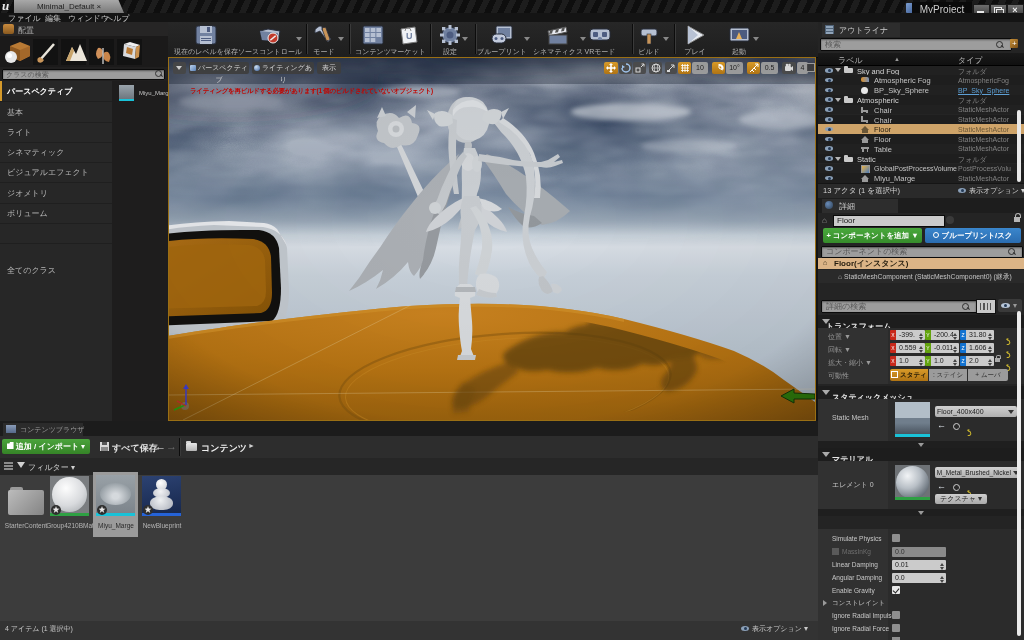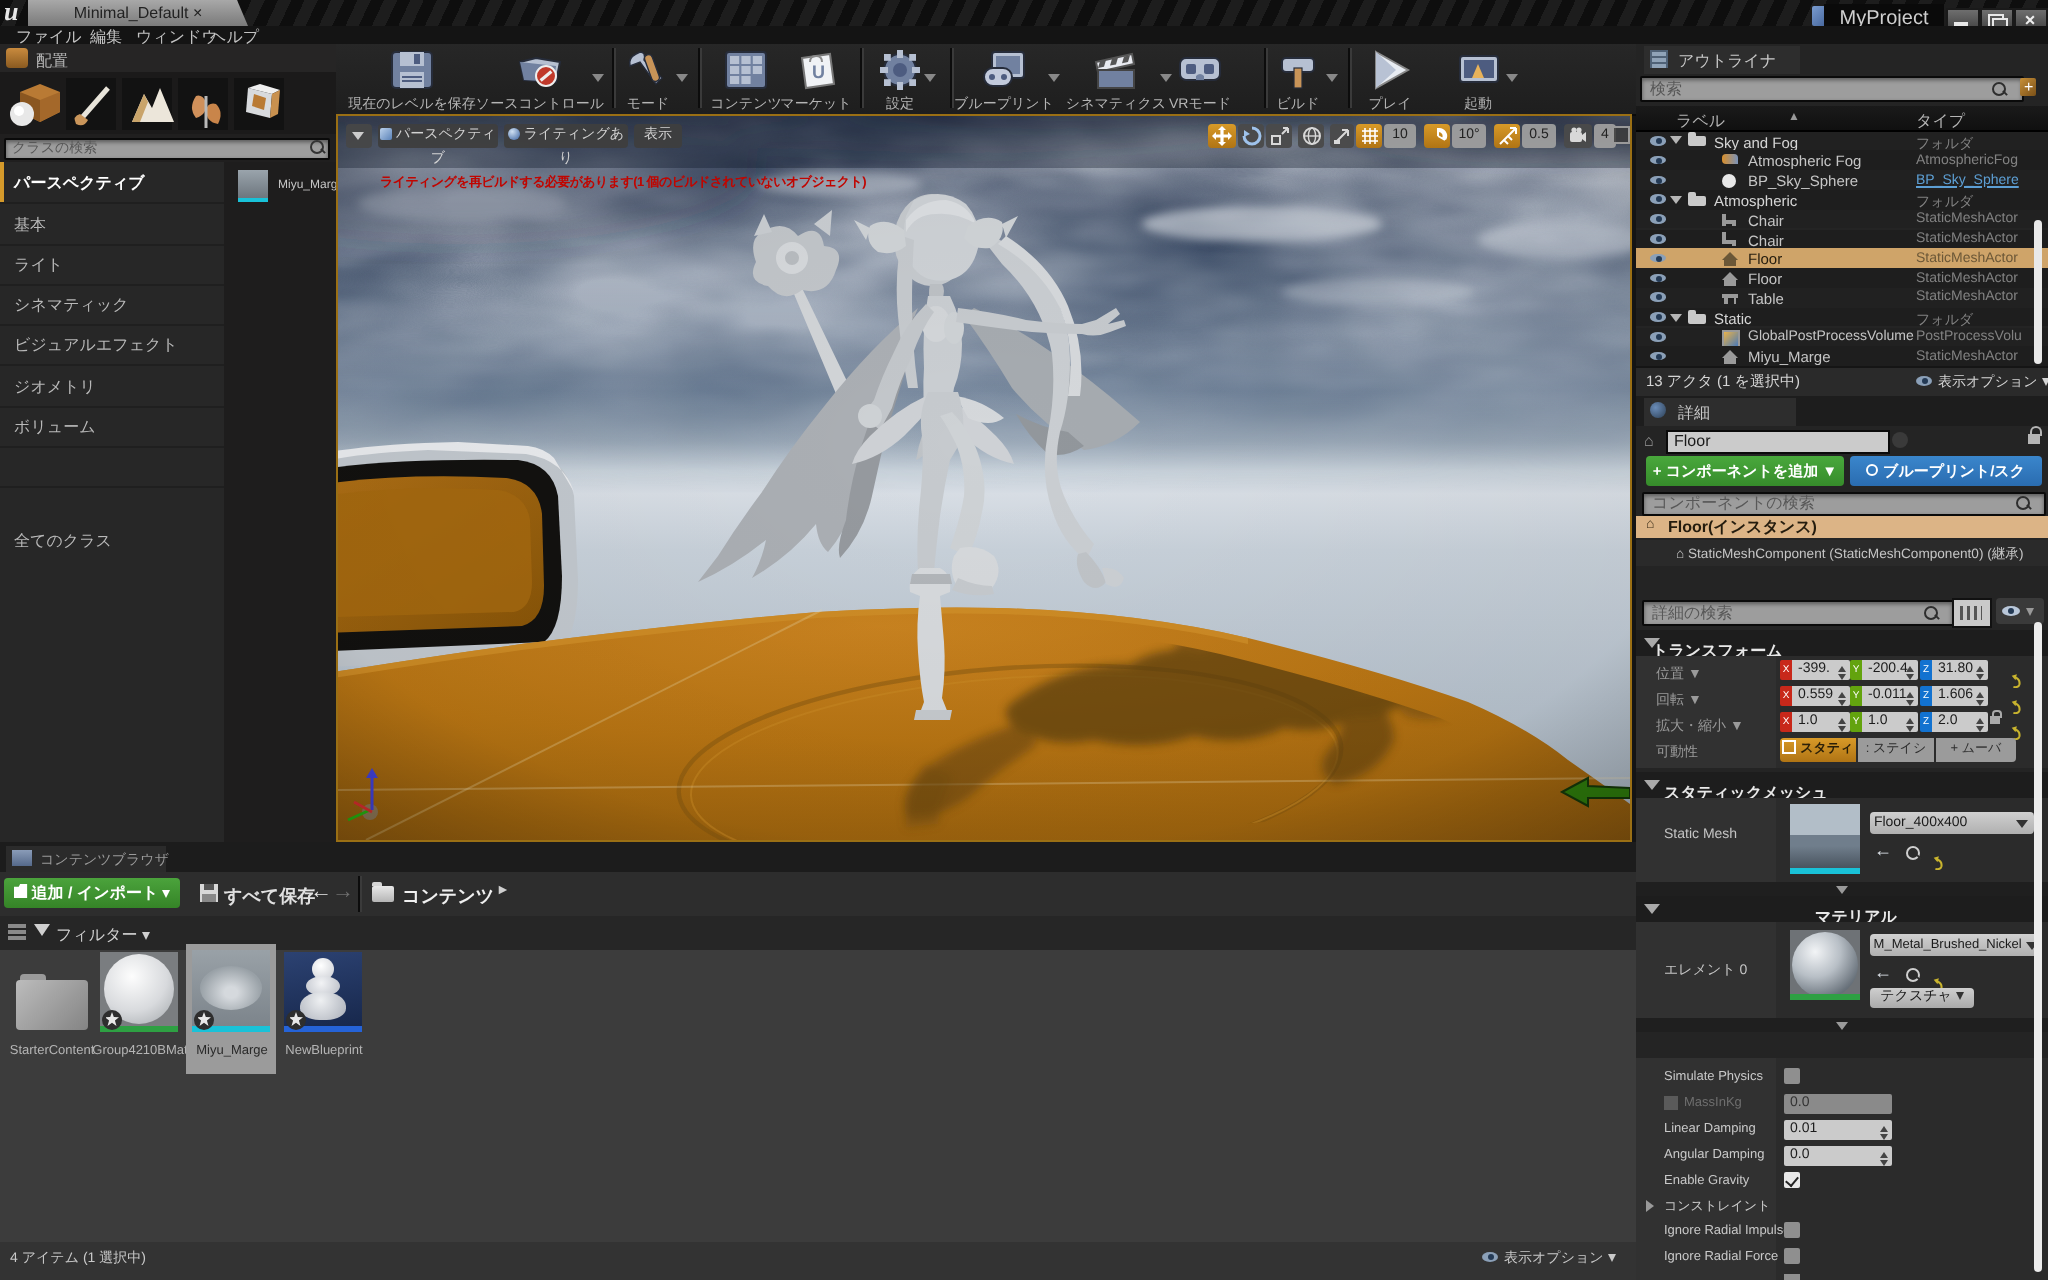--- a/index.html
+++ b/index.html
@@ -440,21 +440,21 @@
 <div class="abs" style="left:935px;top:406px;width:82px;height:11px;background:linear-gradient(#d0d0d0,#b0b0b0);border-radius:2px;color:#1a1a1a;font-size:7px;line-height:11px;">&nbsp;Floor_400x400<span class="tri-d" style="position:absolute;right:3px;top:4px;border-top-color:#333;"></span></div>
 <div class="t" style="left:937px;top:420px;font-size:9px;color:#dfe5ec;font-weight:normal;">←</div>
 <div class="mag" style="left:953px;top:423px;border-color:#cfcfcf;"></div>
 <div class="abs" style="left:966px;top:422px;"><svg width="6" height="7" viewBox="0 0 7 8">
         <path d="M1,1 L4,0 L3.2,3.5 Z" fill="#c9b42e"></path>
         <path d="M3,2 Q6,3 5.5,6 Q5,8 2,7.5" stroke="#c9b42e" fill="none" stroke-width="1.2"></path>
       </svg></div>
 <div class="abs" style="left:818px;top:441px;width:206px;height:7px;background:#1f1f1f;">
       <span style="position:absolute;left:100px;top:2px;width:0;height:0;border-left:3px solid transparent;border-right:3px solid transparent;border-top:4px solid #9a9a9a;"></span>
     </div>
-<div class="abs" style="left:818px;top:448px;width:206px;height:13px;background:#1d1d1d;text-align:center;"><span style="position:absolute;left:4px;top:4px;width:0;height:0;border-left:4px solid transparent;border-right:4px solid transparent;border-top:5px solid #aaa;"></span><span style="margin-left:14px;color:#e8e8e8;font-size:8px;font-weight:bold;line-height:13px;display:inline-block;">マテリアル</span></div>
+<div class="abs" style="left:818px;top:448px;width:206px;height:13px;background:#1d1d1d;"><span style="position:absolute;left:4px;top:4px;width:0;height:0;border-left:4px solid transparent;border-right:4px solid transparent;border-top:5px solid #aaa;"></span><span style="margin-left:14px;color:#e8e8e8;font-size:8px;font-weight:bold;line-height:13px;display:inline-block;">マテリアル</span></div>
 <div class="abs" style="left:818px;top:461px;width:70px;height:48px;background:#313131;"></div>
 <div class="abs" style="left:888px;top:461px;width:136px;height:48px;background:#2b2b2b;"></div>
 <div class="t" style="left:832px;top:480px;font-size:7px;color:#c5c5c5;font-weight:normal;">エレメント 0</div>
 <div class="abs" style="left:895px;top:465px;width:35px;height:35px;background:#6e7276;"></div>
 <div class="abs" style="left:896px;top:466px;width:33px;height:33px;background:radial-gradient(circle at 35% 30%,#f2f4f6,#b8bfc6 40%,#6a737c 75%,#3f474f);border-radius:50%;"></div>
 <div class="abs" style="left:895px;top:497px;width:35px;height:3px;background:#2ea043;"></div>
 <div class="abs" style="left:935px;top:467px;width:86px;height:11px;background:linear-gradient(#d0d0d0,#b0b0b0);border-radius:2px;color:#1a1a1a;font-size:6.5px;line-height:11px;">&nbsp;M_Metal_Brushed_Nickel<span class="tri-d" style="position:absolute;right:2px;top:4px;border-top-color:#333;"></span></div>
 <div class="t" style="left:937px;top:481px;font-size:9px;color:#dfe5ec;font-weight:normal;">←</div>
 <div class="mag" style="left:953px;top:484px;border-color:#cfcfcf;"></div>
 <div class="abs" style="left:966px;top:483px;"><svg width="6" height="7" viewBox="0 0 7 8">

